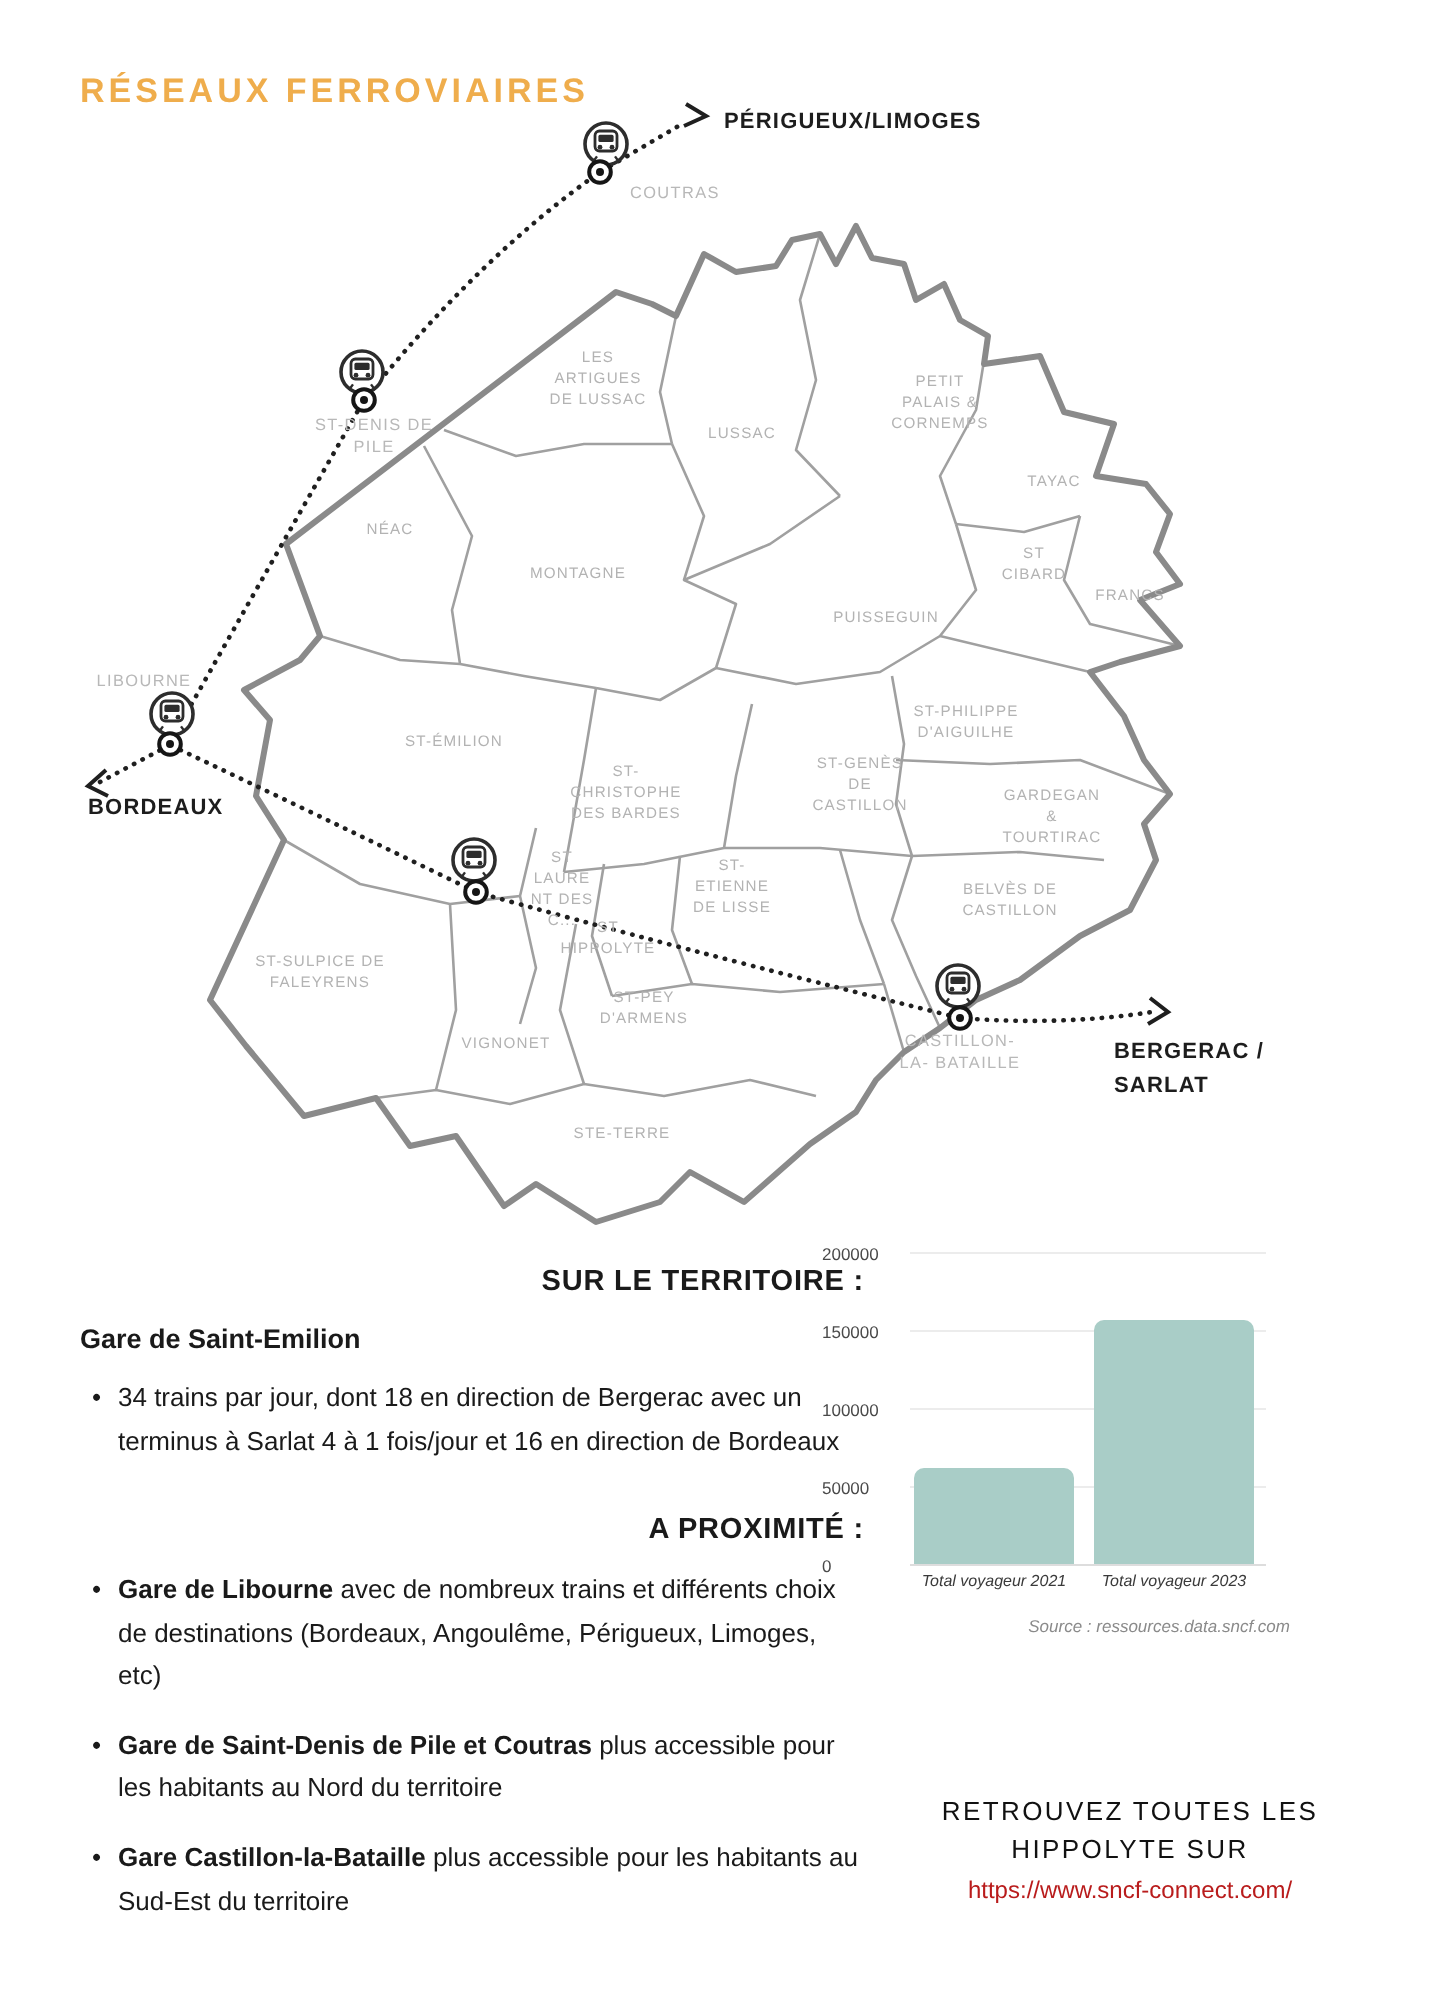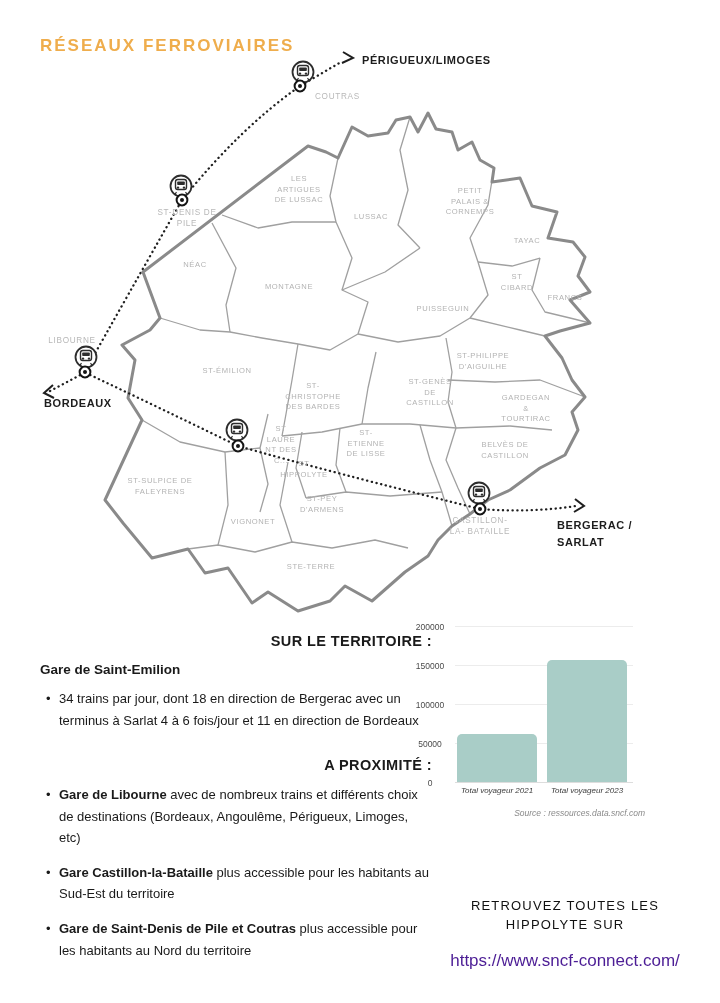--- a/index.html
+++ b/index.html
@@ -19,27 +19,27 @@
   .content h2.second{margin-top:26px;}
   .content h3{margin:13px 0 0;font-size:13.5px;font-weight:bold;}
   ul.bullets{margin:11px 0 0;padding:0 0 0 19px;list-style:none;}
   ul.bullets li{position:relative;font-size:13px;line-height:1.66;margin-bottom:13px;}
   ul.bullets li::before{content:"\2022";position:absolute;left:-13px;top:0;}
   ul.bullets b{font-weight:bold;}
   .chart{position:absolute;left:415px;top:616px;width:290px;height:215px;font-family:"Liberation Sans",sans-serif;}
   .plot{position:absolute;left:40px;top:10px;width:178px;height:156px;}
   .gridline{position:absolute;left:0;width:100%;height:1px;background:#ECECEC;}
   .gridline.zero{background:#DDDDDD;}
-  .ytick{position:absolute;width:38px;text-align:center;font-size:8.5px;color:#4a4a4a;left:-44px;margin-top:-4px;}
+  .ytick{position:absolute;width:38px;text-align:left;font-size:8.5px;color:#4a4a4a;left:-44px;margin-top:-4px;}
   .bar{position:absolute;bottom:0;background:#A9CDC7;border-radius:5px 5px 0 0;}
   .xtick{position:absolute;top:160px;width:92px;text-align:center;font-size:8px;color:#3a3a3a;white-space:nowrap;font-style:italic;}
   .chart-source{position:absolute;left:30px;top:192px;width:200px;text-align:right;font-style:italic;font-size:8.5px;color:#8a8a8a;}
   .footer-note{position:absolute;left:440px;top:897px;width:250px;text-align:center;color:#111;}
   .footer-note .caps{font-size:13px;font-weight:normal;letter-spacing:1.2px;line-height:1.45;}
-  .footer-note .url{font-size:17px;margin-top:16px;color:#4c1d95;text-decoration:none;display:block;}
+  .footer-note .url{font-size:12px;margin-top:3px;color:#b91c1c;text-decoration:none;display:block;}
 </style>
 </head>
 <body>
 
 <div class="page">
 
   <h1 class="doc-title">RÉSEAUX FERROVIAIRES</h1>
 
   <svg class="map" width="720" height="620" viewBox="0 0 720 620">
     <defs>
@@ -154,27 +154,27 @@
         <text x="362" y="64" text-anchor="start" class="dest-label"><tspan x="362" dy="0">PÉRIGUEUX/LIMOGES</tspan></text>
         <text x="44" y="407" text-anchor="start" class="dest-label"><tspan x="44" dy="0">BORDEAUX</tspan></text>
         <text x="557" y="529" text-anchor="start" class="dest-label"><tspan x="557" dy="0">BERGERAC /</tspan><tspan x="557" dy="17">SARLAT</tspan></text>
       </g>
   </svg>
 
   <div class="content">
     <h2>SUR LE TERRITOIRE :</h2>
     <h3>Gare de Saint-Emilion</h3>
     <ul class="bullets">
-      <li><span>34 trains par jour, dont 18 en direction de Bergerac avec un terminus à Sarlat 4 à 6 fois/jour et 11 en direction de Bordeaux</span></li>
+      <li><span>34 trains par jour, dont 18 en direction de Bergerac avec un terminus à Sarlat 4 à 1 fois/jour et 16 en direction de Bordeaux</span></li>
     </ul>
     <h2 class="second">A PROXIMITÉ :</h2>
     <ul class="bullets">
       <li><b>Gare de Libourne</b><span> avec de nombreux trains et différents choix de destinations (Bordeaux, Angoulême, Périgueux, Limoges, etc)</span></li>
+      <li><b>Gare de Saint-Denis de Pile et Coutras</b><span> plus accessible pour les habitants au Nord du territoire</span></li>
       <li><b>Gare Castillon-la-Bataille</b><span> plus accessible pour les habitants au Sud-Est du territoire</span></li>
-      <li><b>Gare de Saint-Denis de Pile et Coutras</b><span> plus accessible pour les habitants au Nord du territoire</span></li>
     </ul>
   </div>
 
   <div class="chart">
     <div class="plot" id="plot">
         <div class="gridline zero" style="top: 156px;"></div>
         <div class="ytick" style="top: 156px;">0</div>
         <div class="gridline" style="top: 117px;"></div>
         <div class="ytick" style="top: 117px;">50000</div>
         <div class="gridline" style="top: 78px;"></div>

